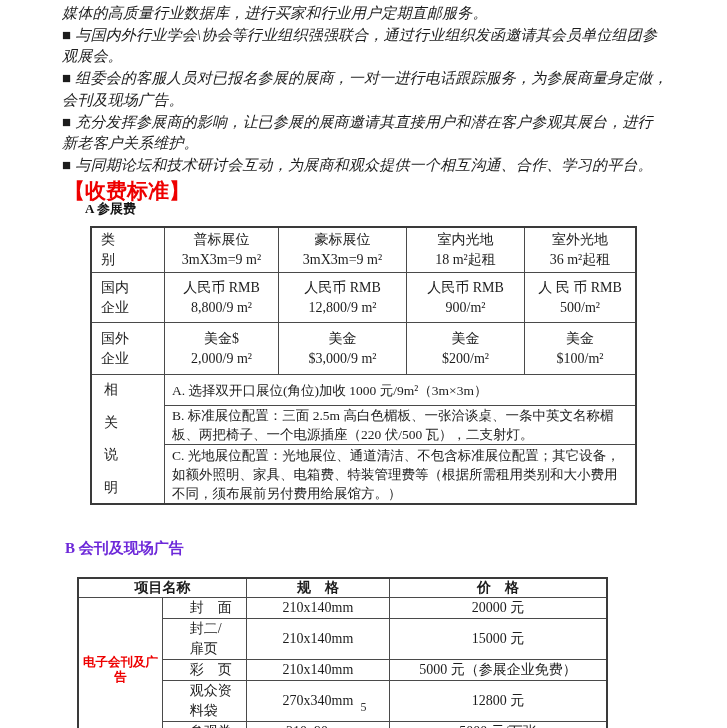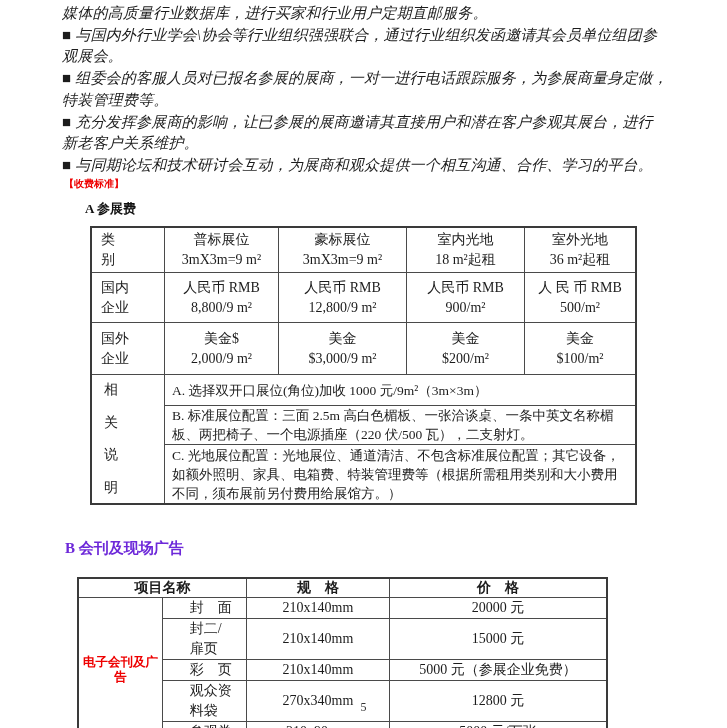--- a/index.html
+++ b/index.html
@@ -18,21 +18,21 @@
     position:absolute;left:62px;top:3px;width:606px;
     font-size:15px;line-height:21.7px;
     letter-spacing:0.2px;
     font-style:italic;
   }
   .intro .line{white-space:nowrap;overflow:hidden;}
 
   
   .heading-red{
     position:absolute;left:64px;top:177px;
-    font-size:10px;font-weight:bold;color:#ee0000;
+    font-size:21px;font-weight:bold;color:#ee0000;
   }
   .sub-a{
     position:absolute;left:85px;top:200px;
     font-size:13px;font-weight:bold;color:#111;
   }
   .sub-b{
     position:absolute;left:65px;top:539px;
     font-size:15px;font-weight:bold;color:#6d28d9;
   }
 
@@ -90,21 +90,21 @@
 </head>
 <body>
 
 <div class="page">
 
   <div class="intro">
     <div class="line">媒体的高质量行业数据库，进行买家和行业用户定期直邮服务。</div>
     <div class="line">■ 与国内外行业学会\协会等行业组织强强联合，通过行业组织发函邀请其会员单位组团参</div>
     <div class="line">观展会。</div>
     <div class="line">■ 组委会的客服人员对已报名参展的展商，一对一进行电话跟踪服务，为参展商量身定做，</div>
-    <div class="line">特装管理费等。</div>
+    <div class="line">会刊及现场广告。</div>
     <div class="line">■ 充分发挥参展商的影响，让已参展的展商邀请其直接用户和潜在客户参观其展台，进行</div>
     <div class="line">新老客户关系维护。</div>
     <div class="line">■ 与同期论坛和技术研讨会互动，为展商和观众提供一个相互沟通、合作、学习的平台。</div>
   </div>
 
   <div class="heading-red">【收费标准】</div>
   <div class="sub-a">A 参展费</div>
 
   <table class="table-a">
     <tbody>

